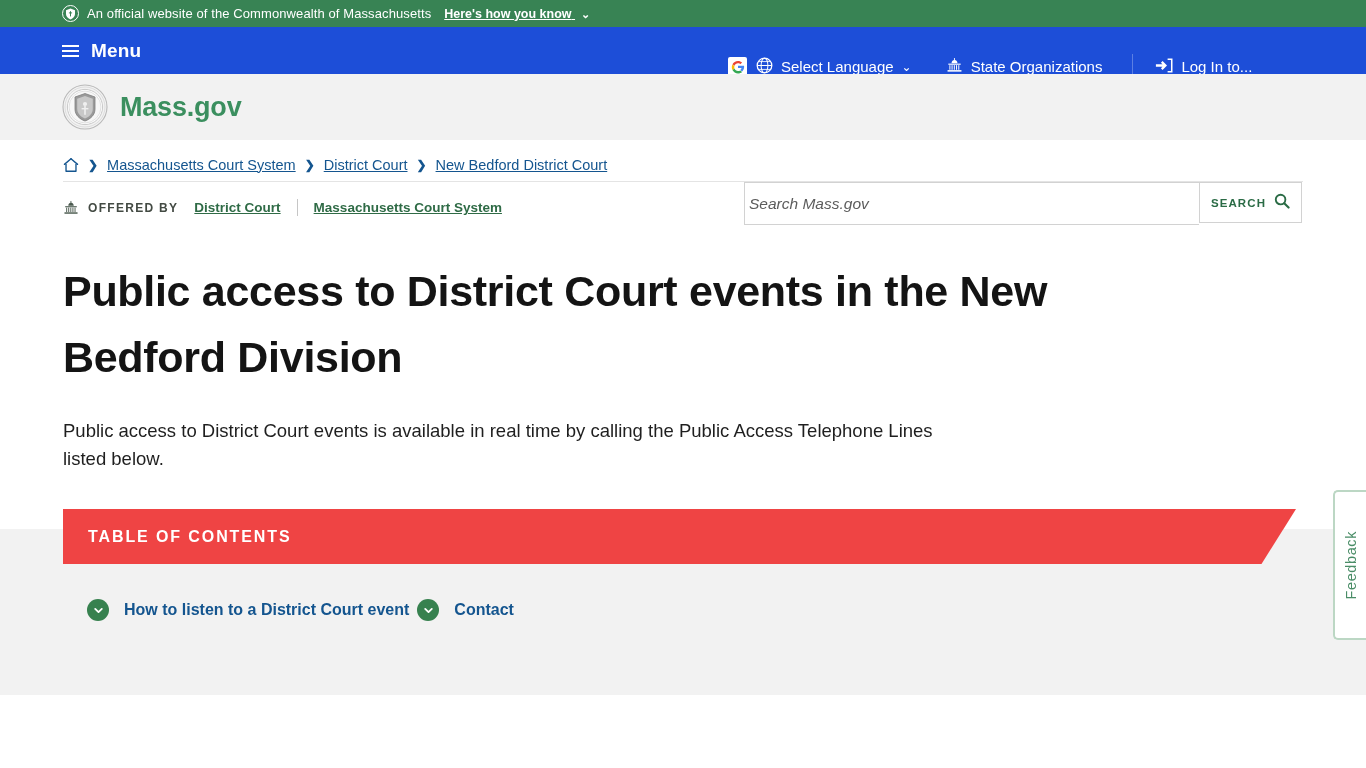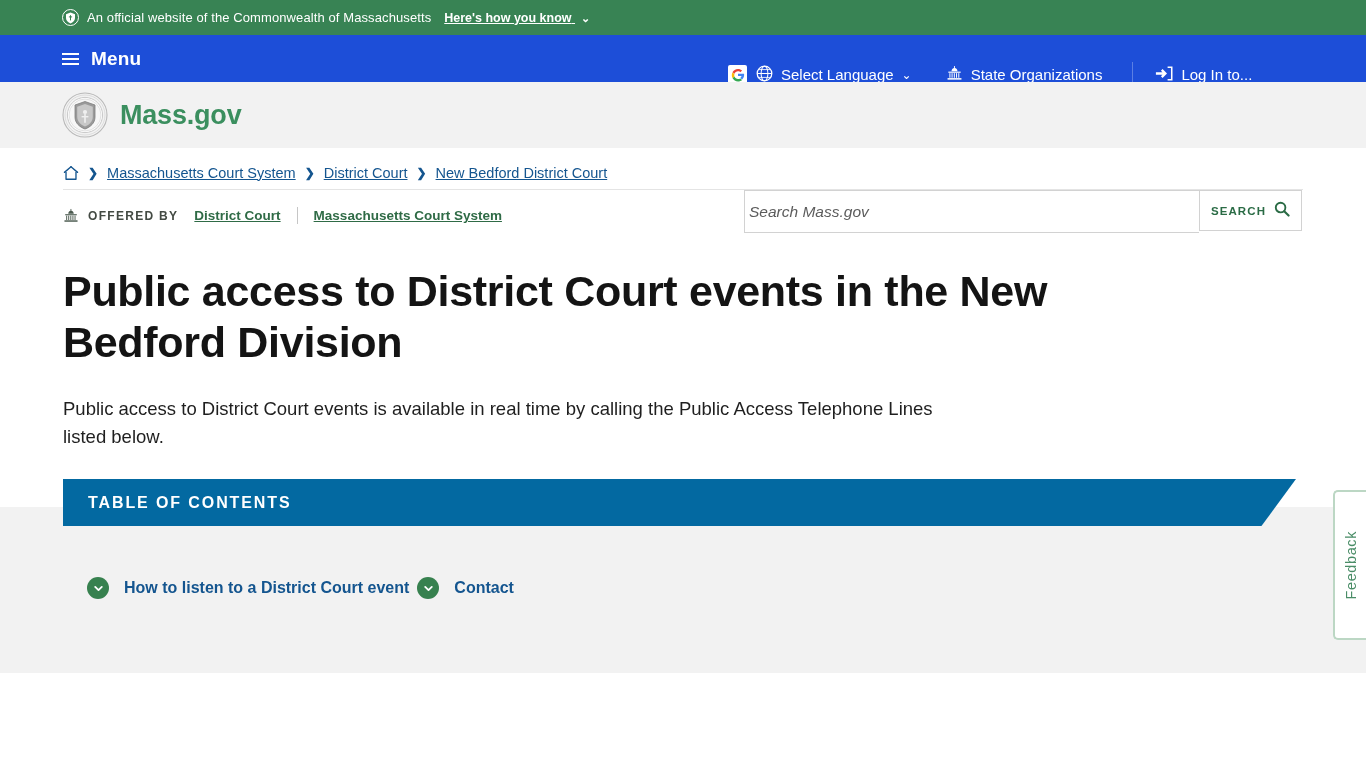--- a/index.html
+++ b/index.html
@@ -6,21 +6,21 @@
   html, body {
     width: 1366px;
     height: 768px;
     overflow: hidden;
     background: #ffffff;
     font-family: "Liberation Sans", sans-serif;
   }
 
   
   .gov-banner {
-    height: 35px;
+    height: 27px;
     background: #388354;
     display: flex;
     align-items: center;
     padding-left: 62px;
     color: #ffffff;
     font-size: 13px;
   }
   .gov-banner .seal-mini {
     width: 17px; height: 17px;
     border-radius: 50%;
@@ -137,21 +137,21 @@
     margin-left: 16px; color: #2f6b46; text-decoration: underline;
     cursor: pointer; font-weight: bold; font-size: 13.5px;
   }
   .offered .ob-divider { margin-left: 16px; width: 1px; height: 17px; background: #c6c6c6; }
 
   
   .page-title {
     margin: 0 63px;
     padding-top: 42px;
     font-size: 43px;
-    line-height: 51px;
+    line-height: 66px;
     font-weight: bold;
     color: #141414;
     letter-spacing: -0.3px;
     max-width: 1120px;
   }
   .intro {
     margin: 0 63px;
     padding-top: 27px;
     font-size: 18.5px;
     line-height: 28px;
@@ -159,23 +159,23 @@
     max-width: 900px;
   }
 
   
   .toc-zone { position: relative; margin-top: 28px; height: 194px; }
   .toc-graybg {
     position: absolute; left: 0; top: 28px; width: 1366px; height: 166px;
     background: #f2f2f2;
   }
   .toc-banner {
-    position: absolute; left: 63px; top: 0;
-    width: 1233px; height: 47px;
-    background: #0369a1;
+    position: absolute; left: 63px; top: 8px;
+    width: 1233px; height: 55px;
+    background: #ef4444;
     display: flex; align-items: center;
     clip-path: polygon(0 0, 100% 0, 97.2% 100%, 0 100%);
   }
   .toc-banner-label {
     margin-left: 25px;
     color: #ffffff;
     font-size: 16px;
     font-weight: bold;
     letter-spacing: 1.9px;
   }

